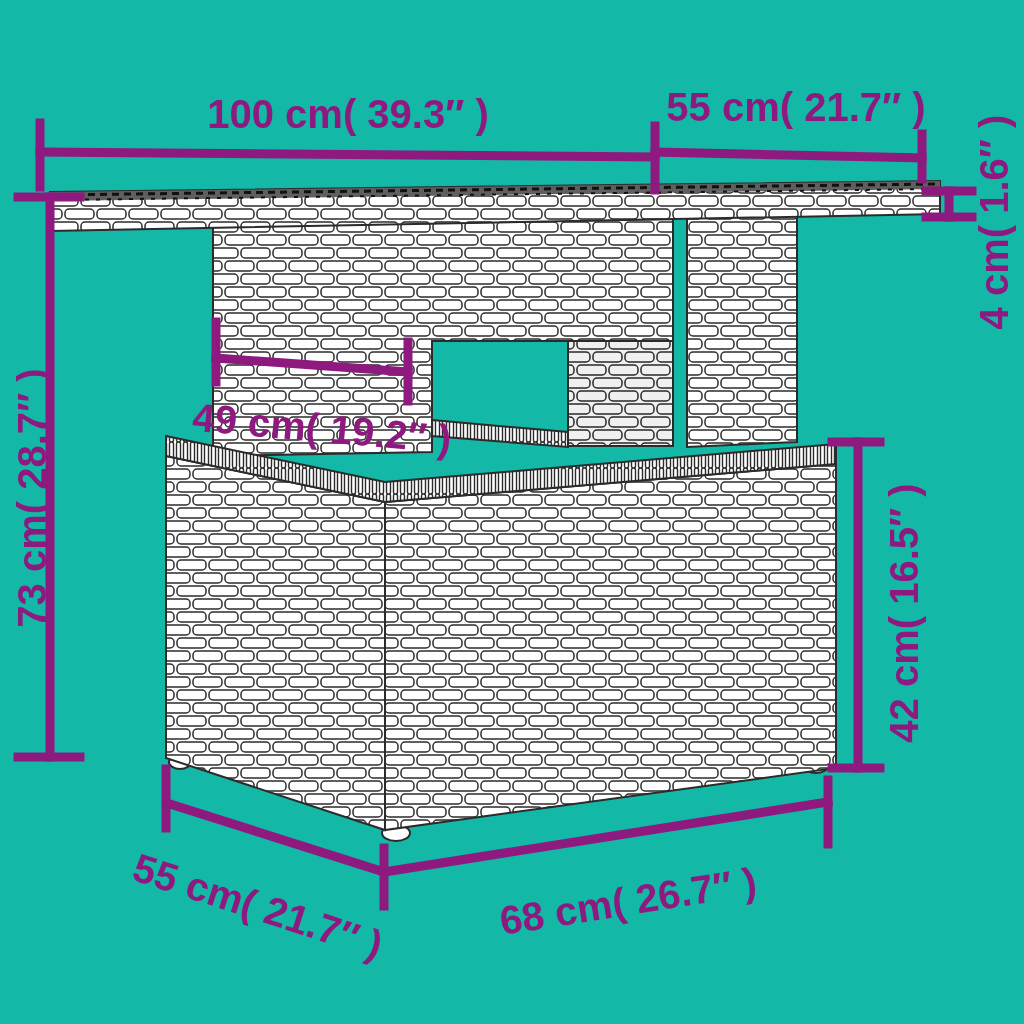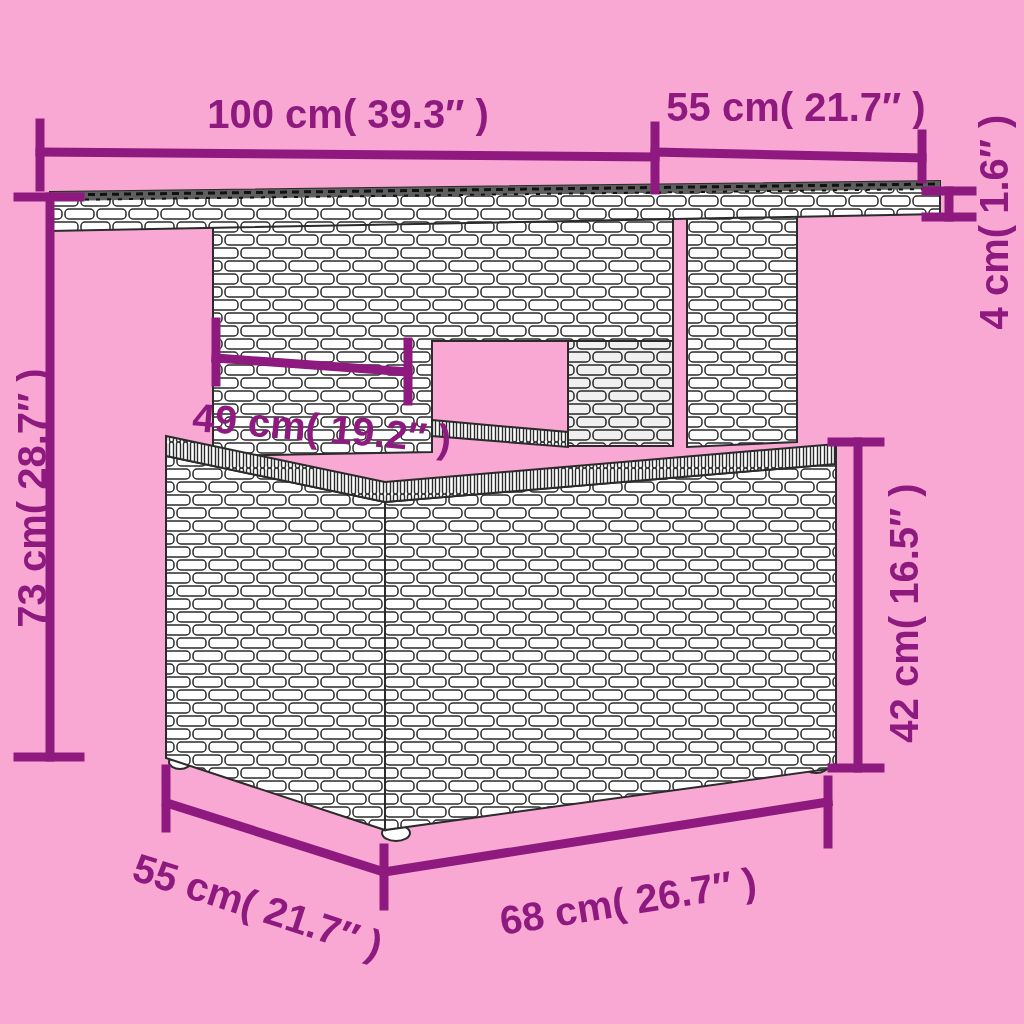--- a/index.html
+++ b/index.html
@@ -1,19 +1,19 @@
 <!DOCTYPE html>
 <html><head>
 <meta charset="utf-8">
 <style>
   html,body{margin:0;padding:0;background:#ffffff;}
   #stage{
     position:relative;
     width:1024px;height:1024px;
-    background:#f9a8d4;
+    background:#14b8a6;
     overflow:hidden;
     font-family:"Liberation Sans", sans-serif;
   }
   #stage svg{position:absolute;left:0;top:0;}
   .dim-label{
     position:absolute;
     color:#8e1a80;
     font-weight:700;
     font-size:40px;
     line-height:1;

